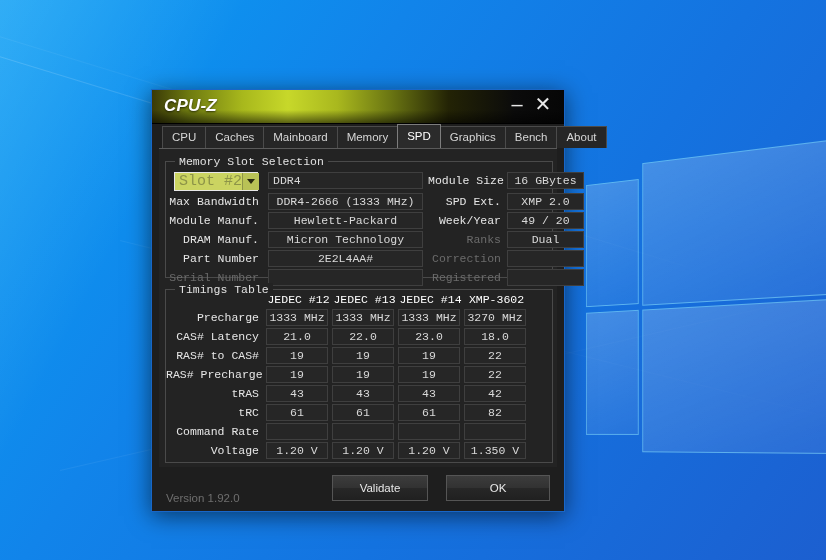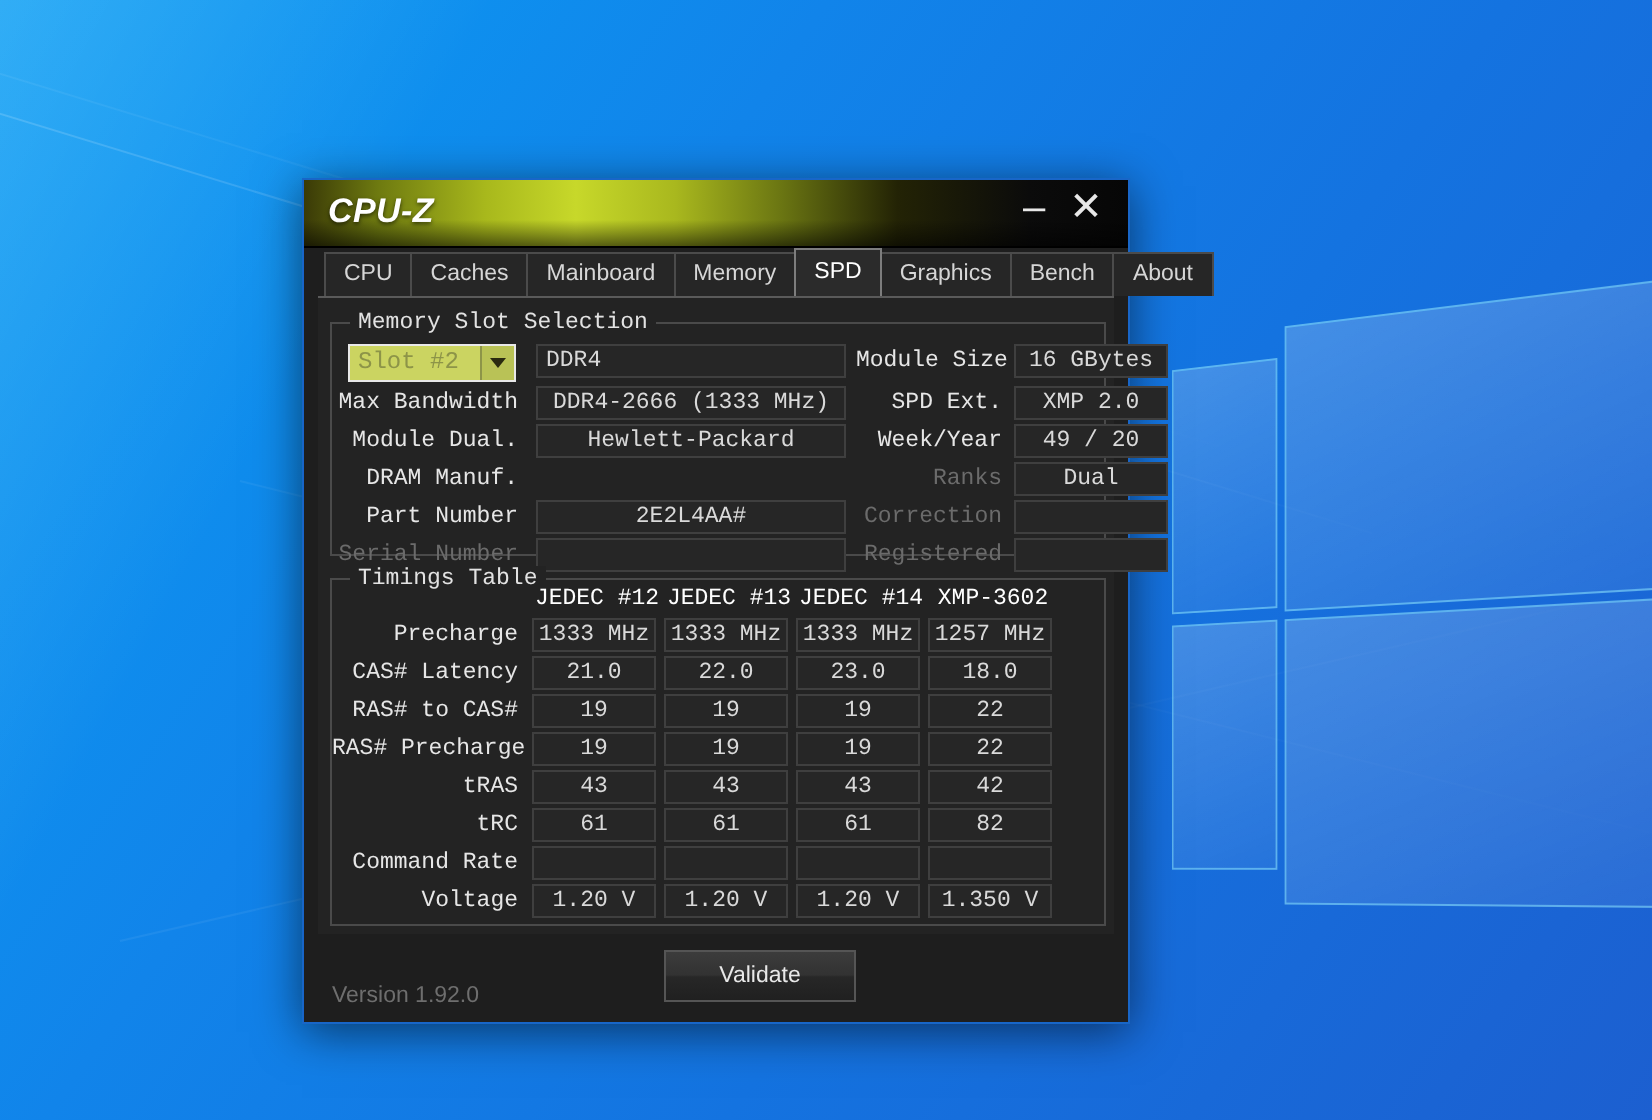--- a/index.html
+++ b/index.html
@@ -208,21 +208,21 @@
     left: 8px; top: 10px;
     width: 84px; height: 19px;
     background: #cbd461;
     border: 1px solid #e8e8e8;
     display: flex;
     align-items: center;
     cursor: pointer;
   }
   #slot-combo .val {
     flex: 1 1 auto;
-    font-size: 12px;
+    font-size: 15px;
     color: #8d9448;
     padding-left: 4px;
     line-height: 17px;
     white-space: nowrap;
   }
   #slot-combo .arrowbtn {
     flex: 0 0 17px;
     height: 17px;
     background: #b9c256;
     border-left: 1px solid #8d9448;
@@ -318,24 +318,25 @@
       <div id="slot-combo">
         <div class="val">Slot #2</div>
         <div class="arrowbtn"></div>
       </div>
 
       <div class="field left" style="left:102px; top:10px; width:155px;">DDR4</div>
 
       <div class="lbl" style="left:0px;  top:33px; width:93px;">Max Bandwidth</div>
       <div class="field" style="left:102px; top:31px; width:155px;">DDR4-2666 (1333 MHz)</div>
 
-      <div class="lbl" style="left:0px;  top:52px; width:93px;">Module Dual.</div>
+      <div class="lbl" style="left:0px;  top:52px; width:93px;">Module Manuf.</div>
       <div class="field" style="left:102px; top:50px; width:155px;">Hewlett-Packard</div>
 
       <div class="lbl" style="left:0px;  top:71px; width:93px;">DRAM Manuf.</div>
+      <div class="field" style="left:102px; top:69px; width:155px;">Micron Technology</div>
 
       <div class="lbl" style="left:0px;  top:90px; width:93px;">Part Number</div>
       <div class="field" style="left:102px; top:88px; width:155px;">2E2L4AA#</div>
 
       <div class="lbl dim" style="left:0px;  top:109px; width:93px;">Serial Number</div>
       <div class="field" style="left:102px; top:107px; width:155px;"></div>
 
       <div class="lbl" style="left:262px; top:12px; width:73px;">Module Size</div>
       <div class="field" style="left:341px; top:10px; width:77px;">16 GBytes</div>
 
@@ -360,21 +361,21 @@
 
       <div class="colhead" style="left:100px; top:3px;">JEDEC #12</div>
       <div class="colhead" style="left:166px; top:3px;">JEDEC #13</div>
       <div class="colhead" style="left:232px; top:3px;">JEDEC #14</div>
       <div class="colhead" style="left:298px; top:3px;">XMP-3602</div>
 
       <div class="lbl" style="left:0px; top:21px; width:93px;">Precharge</div>
       <div class="field" style="left:100px; top:19px; width:62px;">1333 MHz</div>
       <div class="field" style="left:166px; top:19px; width:62px;">1333 MHz</div>
       <div class="field" style="left:232px; top:19px; width:62px;">1333 MHz</div>
-      <div class="field" style="left:298px; top:19px; width:62px;">1257 MHz</div>
+      <div class="field" style="left:298px; top:19px; width:62px;">3270 MHz</div>
 
       <div class="lbl" style="left:0px; top:40px; width:93px;">CAS# Latency</div>
       <div class="field" style="left:100px; top:38px; width:62px;">21.0</div>
       <div class="field" style="left:166px; top:38px; width:62px;">22.0</div>
       <div class="field" style="left:232px; top:38px; width:62px;">23.0</div>
       <div class="field" style="left:298px; top:38px; width:62px;">18.0</div>
 
       <div class="lbl" style="left:0px; top:59px; width:93px;">RAS# to CAS#</div>
       <div class="field" style="left:100px; top:57px; width:62px;">19</div>
       <div class="field" style="left:166px; top:57px; width:62px;">19</div>
@@ -409,14 +410,15 @@
       <div class="field" style="left:100px; top:152px; width:62px;">1.20 V</div>
       <div class="field" style="left:166px; top:152px; width:62px;">1.20 V</div>
       <div class="field" style="left:232px; top:152px; width:62px;">1.20 V</div>
       <div class="field" style="left:298px; top:152px; width:62px;">1.350 V</div>
     </div>
   </div>
 
   <div id="bottombar">
     <div id="version">Version 1.92.0</div>
     <div class="btn" id="btn-validate">Validate</div>
+    <div class="btn" id="btn-ok">OK</div>
   </div>
 </div>
 
 </body></html>

